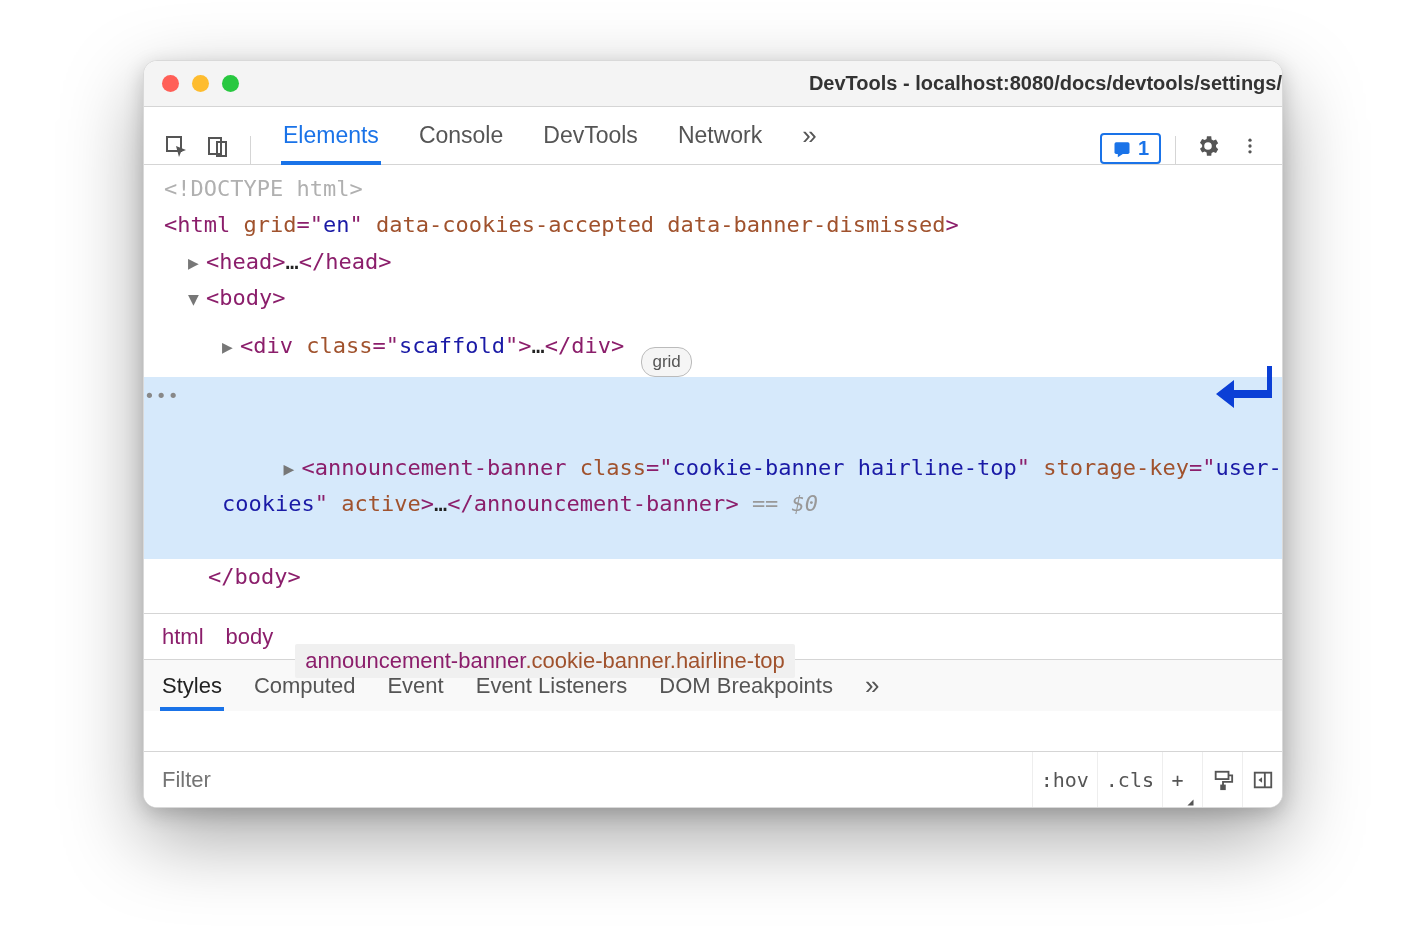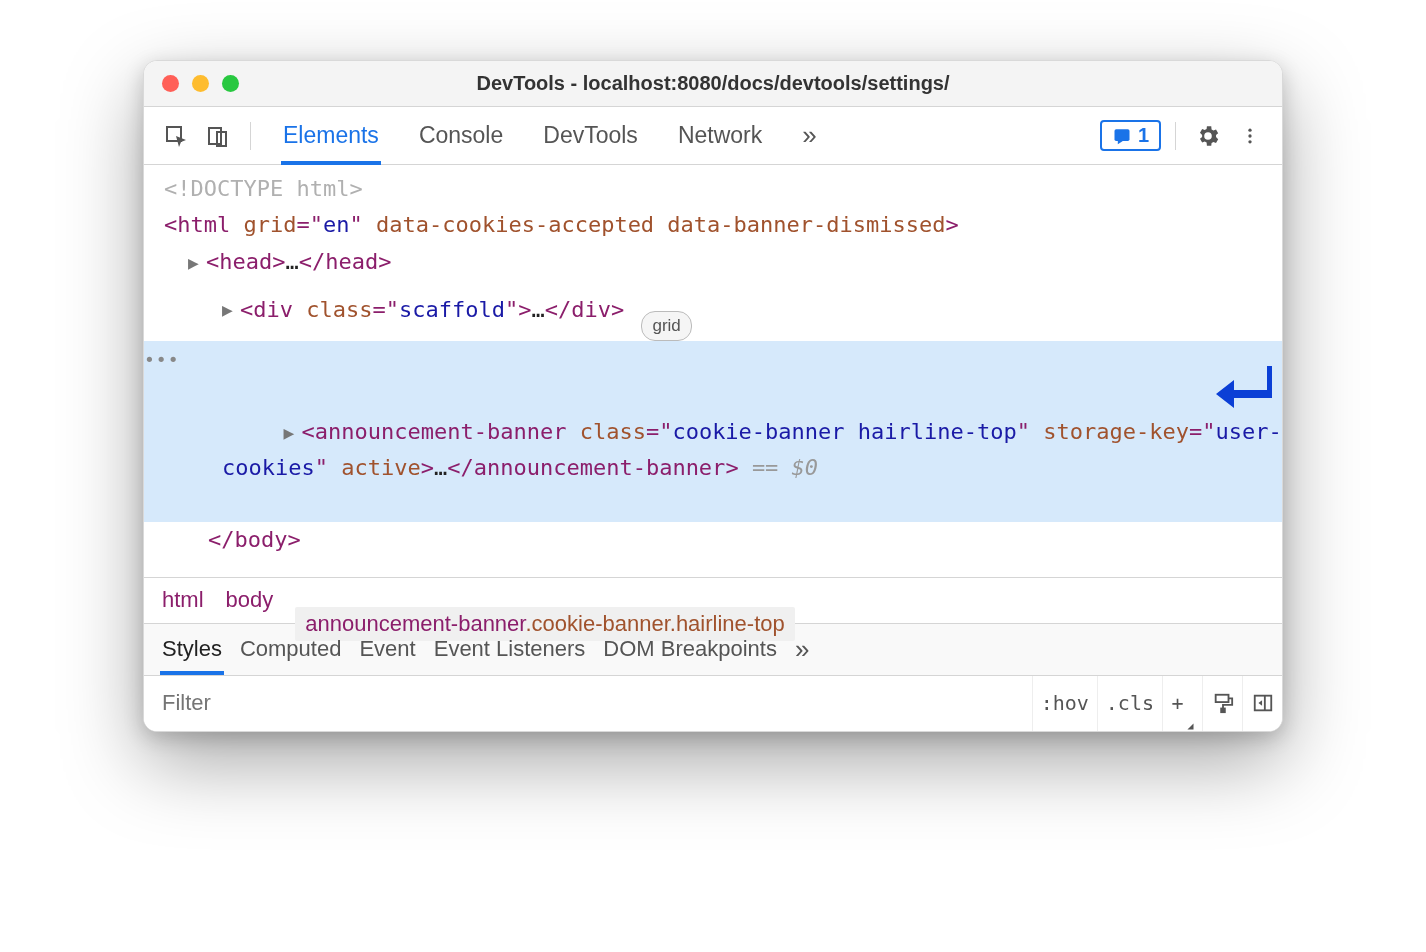--- a/index.html
+++ b/index.html
@@ -36,30 +36,30 @@
     gap: 13px;
     margin-left: 18px;
   }
   .tlight { width: 17px; height: 17px; border-radius: 50%; }
   .red { background: #ff5f57; }
   .yellow { background: #febc2e; }
   .green { background: #28c840; }
   .titletext {
     position: absolute;
     left: 0; right: 0;
-    text-align: center;
+    text-align: right;
     font-weight: 700;
     font-size: 20px;
     color: #333;
     pointer-events: none;
   }
   .toolbar {
     height: 58px;
     display: flex;
-    align-items: center;
+    align-items: flex-end;
     border-bottom: 1px solid #d5d5d5;
     padding: 0 14px;
     gap: 6px;
     font-size: 22px;
   }
   .toolbar .iconbtn {
     width: 36px; height: 36px;
     display: flex; align-items: center; justify-content: center;
     color: #555;
     cursor: pointer;
@@ -137,28 +137,28 @@
     font-family: -apple-system, sans-serif;
   }
   .crumb { color:#8b1e6b; cursor:pointer;}
   .crumb.sel {
     background:#f0f0f0;padding:4px 10px;border-radius:2px;margin-top:48px;
   }
   .crumb .cls { color:#a0522d; }
   .subtabs {
     border-top:1px solid #d5d5d5;
     height:52px;display:flex;align-items:center;
-    padding:0 18px;gap:18px;font-size:22px;background:#f9f9f9;
+    padding:0 18px;gap:32px;font-size:22px;background:#f9f9f9;
   }
   .subtab{color:#555;cursor:pointer;height:100%;display:flex;align-items:center;position:relative;}
   .subtab.active{color:#222;font-weight:500;}
   .subtab.active::after{content:"";position:absolute;left:-2px;right:-2px;bottom:0;height:4px;background:#1a73e8;}
   .stylesbar{
     border-top:1px solid #d5d5d5;height:56px;display:flex;align-items:flex-start;
-    padding:0 0 0 0;background:#fff;
+    padding:0 0 0 0;background:#fff;margin-top:40px;
   }
   .filterinput{
     flex:1;height:100%;border:none;font-size:22px;padding:0 18px;outline:none;color:#888;
   }
   .sbbtn{
     font-family: ui-monospace, Menlo, monospace;
     font-size:20px;color:#555;
     padding:0 8px;height:100%;display:flex;align-items:center;gap:4px;cursor:pointer;
     border-left:1px solid #eee;
   }
@@ -219,20 +219,21 @@
           <circle cx="12" cy="12" r="2"></circle>
           <circle cx="12" cy="19" r="2"></circle>
         </svg>
     </div>
   </div>
 
   <div class="dom">
     <div class="domline comment">&lt;!DOCTYPE html&gt;</div>
     <div class="domline"><span class="punct">&lt;</span><span class="tagname">html</span> <span class="attrname">grid</span><span class="punct">="</span><span class="attrval">en</span><span class="punct">"</span> <span class="attrname">data-cookies-accepted data-banner-dismissed</span><span class="punct">&gt;</span></div>
     <div class="domline" style="padding-left:24px;"><span class="arrow">▶</span><span class="punct">&lt;</span><span class="tagname">head</span><span class="punct">&gt;</span><span>…</span><span class="punct">&lt;/</span><span class="tagname">head</span><span class="punct">&gt;</span></div>
+    <div class="domline" style="padding-left:24px;"><span class="arrow">▼</span><span class="punct">&lt;</span><span class="tagname">body</span><span class="punct">&gt;</span></div>
     <div class="domline" style="padding-left:58px;"><span class="arrow">▶</span><span class="punct">&lt;</span><span class="tagname">div</span> <span class="attrname">class</span><span class="punct">="</span><span class="attrval">scaffold</span><span class="punct">"&gt;</span><span>…</span><span class="punct">&lt;/</span><span class="tagname">div</span><span class="punct">&gt;</span> <span class="badge">grid</span></div>
 
     <div class="domline selectedline" style="padding-left:78px;">
       <span class="dots">•••</span>
       <span class="arrow" style="margin-left:-18px;">▶</span><span class="punct">&lt;</span><span class="tagname">announcement-banner</span> <span class="attrname">class</span><span class="punct">="</span><span class="attrval">cookie-banner hairline-top</span><span class="punct">"</span> <span class="attrname">storage-key</span><span class="punct">="</span><span class="attrval">user-cookies</span><span class="punct">"</span> <span class="attrname">active</span><span class="punct">&gt;</span><span>…</span><span class="punct">&lt;/</span><span class="tagname">announcement-banner</span><span class="punct">&gt;</span> <span class="text-muted">== $0</span>
     </div>
 
     <div class="domline" style="padding-left:44px;"><span class="punct">&lt;/</span><span class="tagname">body</span><span class="punct">&gt;</span></div>
 
     <div class="bigarrow">

